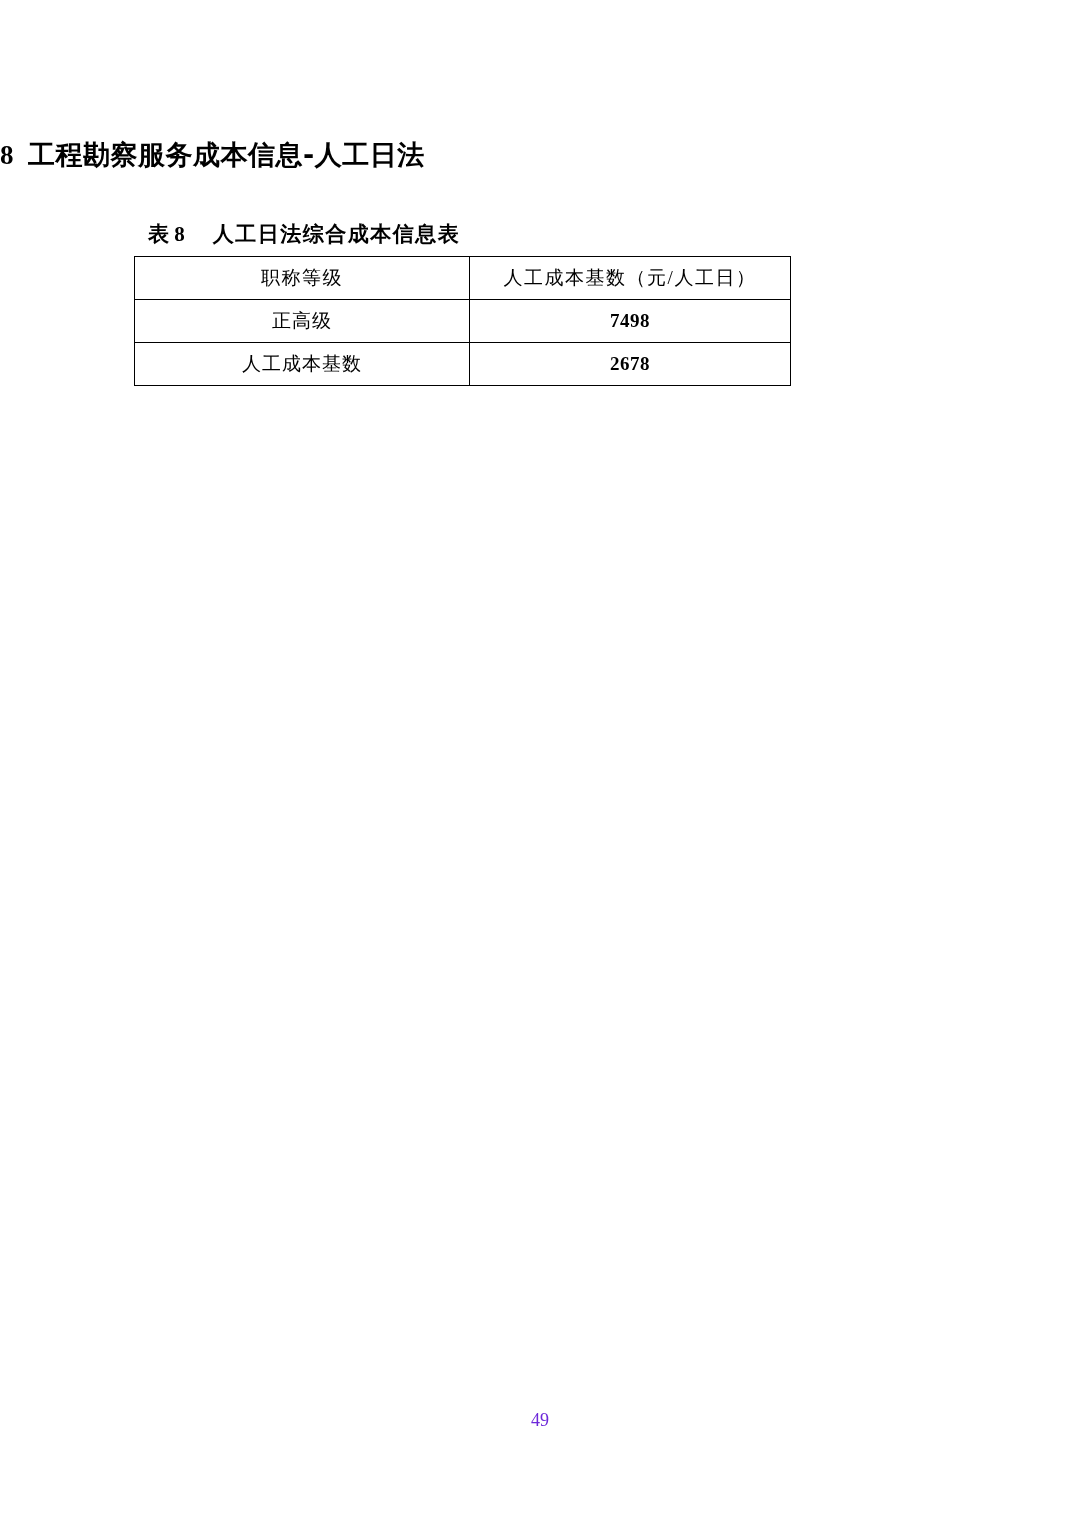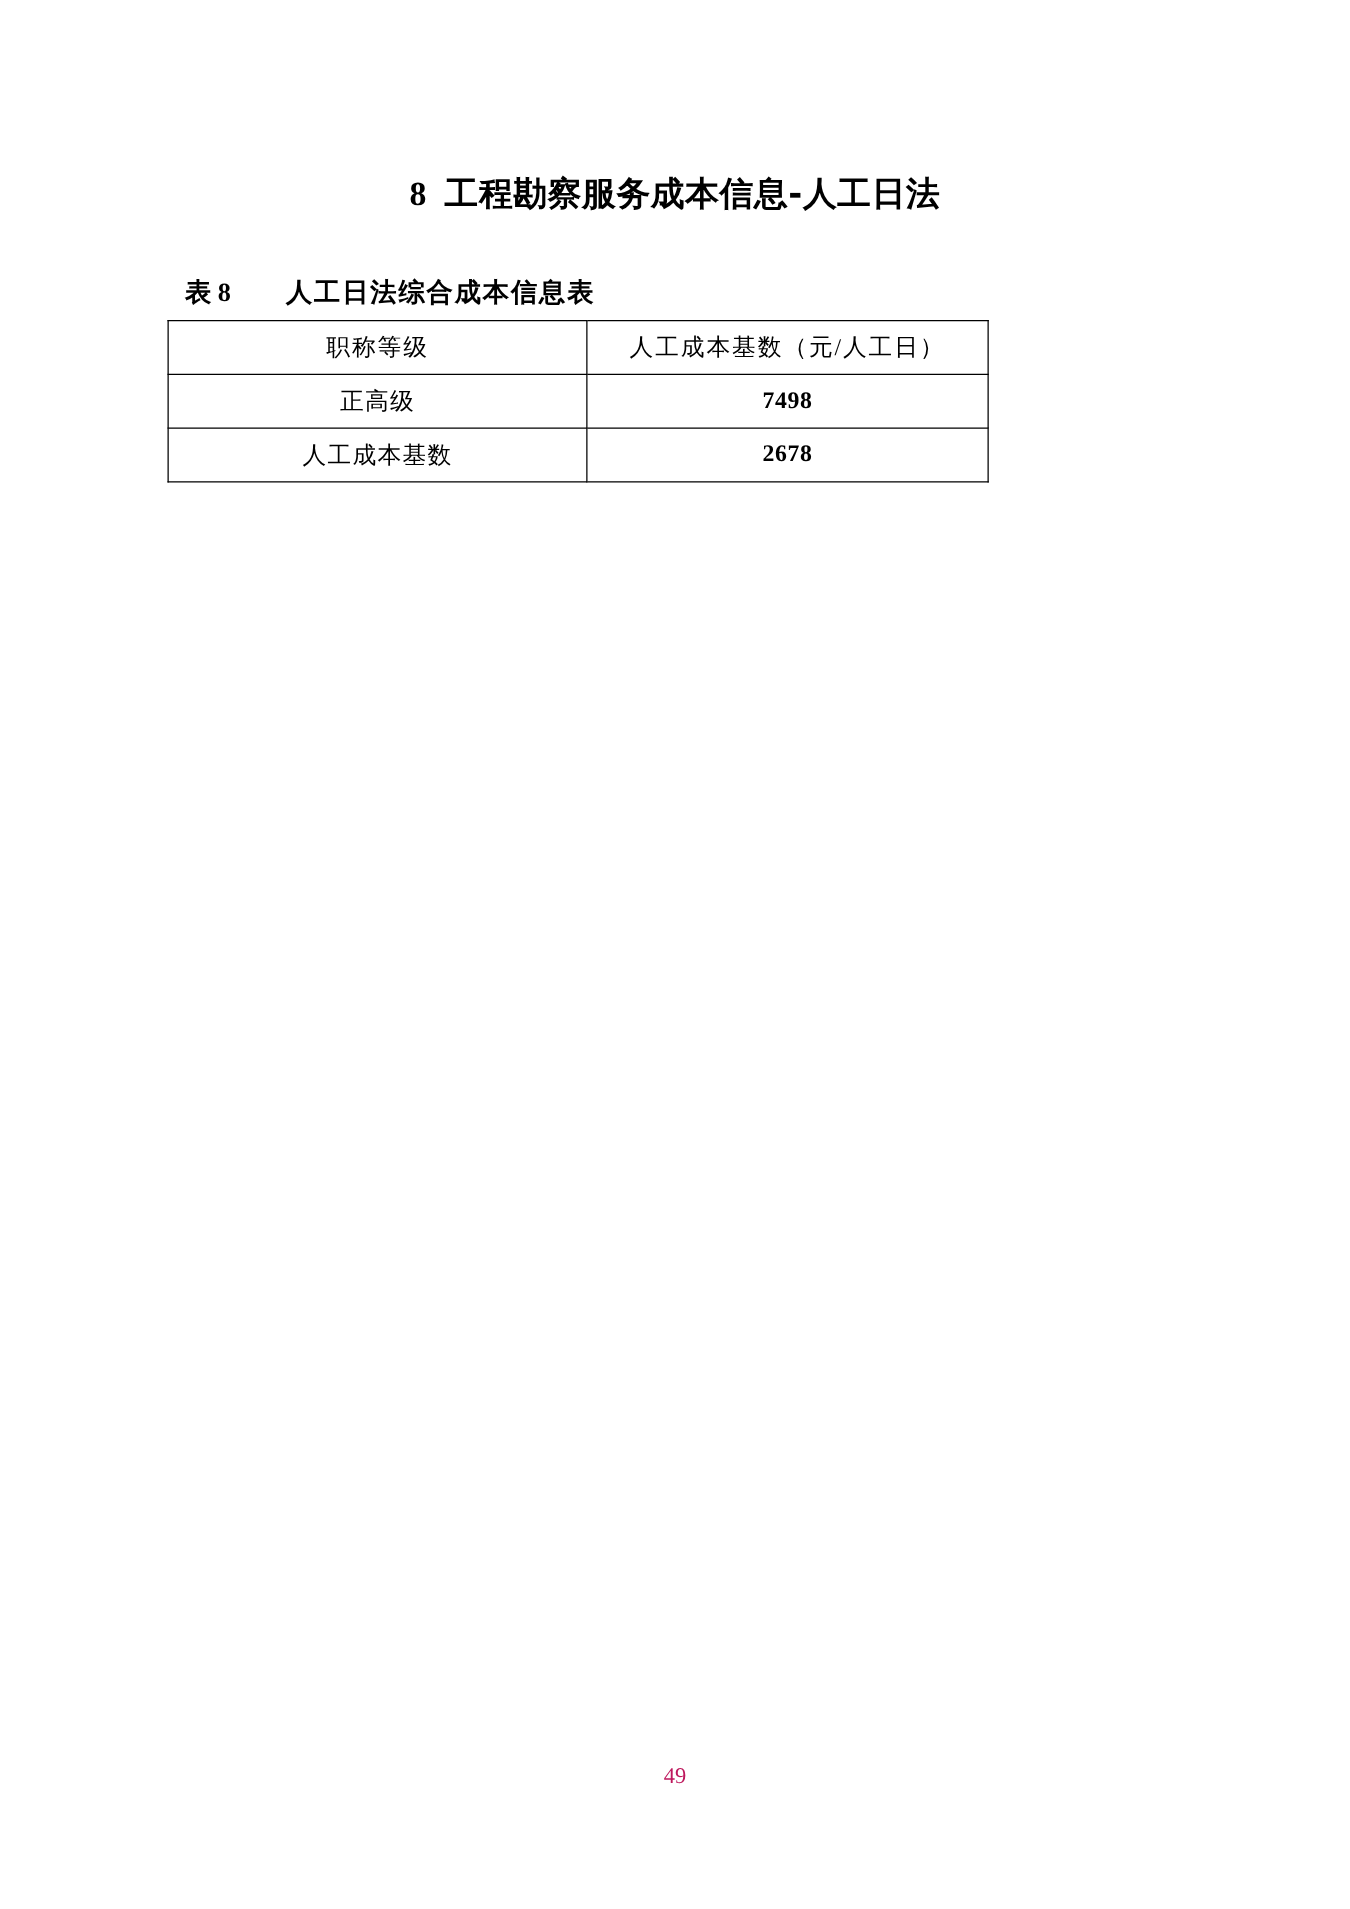--- a/index.html
+++ b/index.html
@@ -19,21 +19,21 @@
     position: relative;
     width: 1080px;
     height: 1527px;
     box-sizing: border-box;
   }
   .doc-heading {
     position: absolute;
     top: 137px;
     left: 0;
     width: 1080px;
-    text-align: center;
+    text-align: left;
     font-family: "DejaVu Sans", sans-serif;
     font-weight: bold;
     font-size: 27px;
     letter-spacing: 0.5px;
     color: #000;
     white-space: nowrap;
   }
   .doc-heading .num {
     margin-right: 14px;
     font-family: "Liberation Serif", serif;
@@ -43,21 +43,21 @@
     position: absolute;
     top: 220px;
     left: 148px;
     font-family: "Liberation Serif", serif;
     font-size: 21px;
     font-weight: bold;
     color: #000;
     white-space: nowrap;
   }
   .table-caption .cap-num {
-    margin-right: 22px;
+    margin-right: 6px;
   }
   .table-caption .cap-title {
     margin-left: 22px;
     letter-spacing: 1.5px;
     text-align: right;
   }
   table.cost-table {
     position: absolute;
     top: 256px;
     left: 134px;
@@ -88,21 +88,21 @@
     font-weight: bold;
   }
   .page-number {
     position: absolute;
     bottom: 96px;
     left: 0;
     width: 1080px;
     text-align: center;
     font-size: 18px;
     font-family: "Liberation Serif", serif;
-    color: #be185d;
+    color: #6d28d9;
   }
 </style>
 </head>
 <body>
 
 <div class="page">
 
   <div class="doc-heading">
     <span class="num">8</span><span class="ttl">工程勘察服务成本信息-人工日法</span>
   </div>

